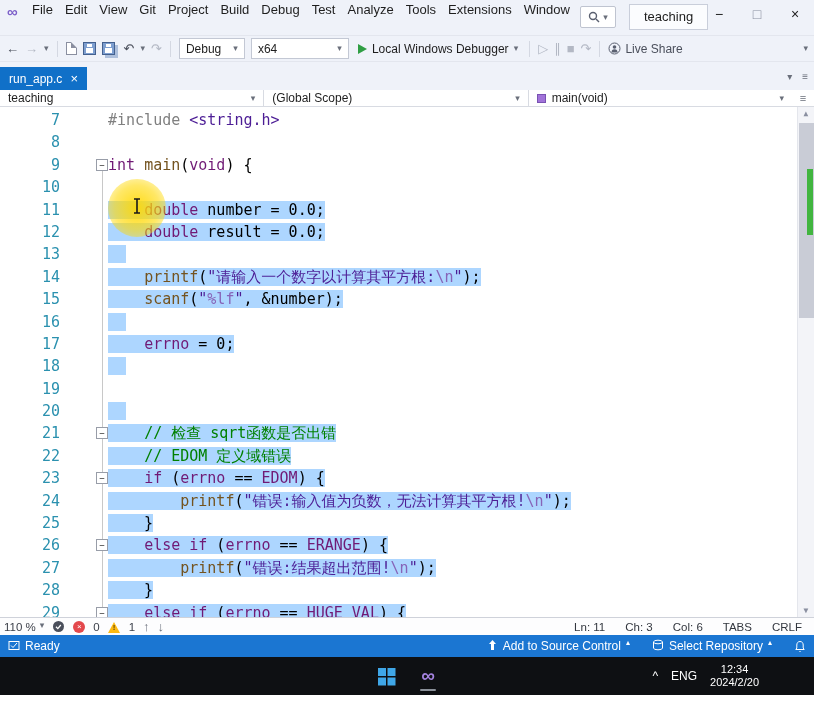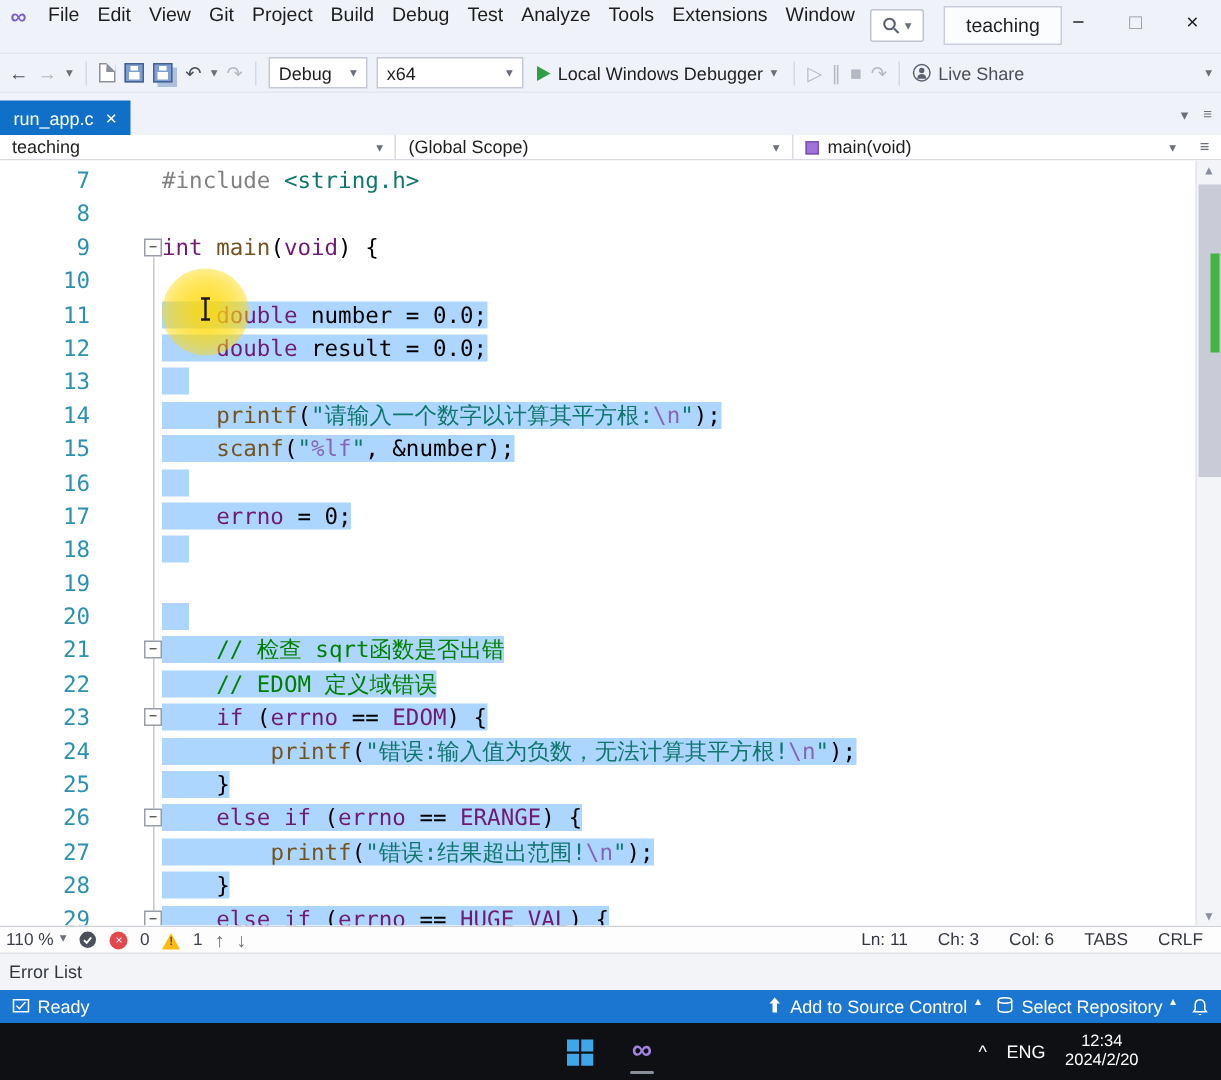--- a/index.html
+++ b/index.html
@@ -52,21 +52,21 @@
 
 
 .editor{position:relative;height:510px;background:#fff;overflow:hidden;font-family:"DejaVu Sans Mono","Liberation Mono",monospace}
 .code-lines{position:absolute;left:0;right:17px;top:0;bottom:0;padding-top:2px;overflow:hidden}
 .line{display:flex;height:22.4px;white-space:pre;font-size:15px;line-height:22.4px}
 .num{width:60px;text-align:right;color:#2B91AF;flex:none}
 .fold{width:48px;flex:none;position:relative}
 .foldbox{position:absolute;left:36px;top:5px;width:12px;height:12px;border:1px solid #989DA8;background:#fff;font-size:9px;line-height:10px;text-align:center;color:#333}
 .code{flex:1}
 .sel{background:#ADD6FF}
-.c-p{color:#000}.c-k{color:#701a75}.c-f{color:#74531F}.c-s{color:#0f766e}
+.c-p{color:#000}.c-k{color:#701a75}.c-f{color:#74531F}.c-s{color:#4c1d95}
 .c-e{color:#8764B8}.c-m{color:#701a75}.c-c{color:#008000}.c-pp{color:#808080}
 .outline-line{position:absolute;left:102px;top:64px;height:438px;border-left:1px solid #C8C8C8}
 .click-circle{position:absolute;left:108px;top:72px;width:58px;height:58px;border-radius:50%;pointer-events:none;
   background:radial-gradient(circle,rgba(255,216,0,0.92) 0%,rgba(255,216,0,0.6) 55%,rgba(255,216,0,0.1) 100%)}
 .ibeam{position:absolute;left:131px;top:90px;pointer-events:none}
 .vscroll{position:absolute;right:0;top:0;bottom:0;width:17px;background:#F3F4F8;border-left:1px solid #E4E6EC}
 .scroll-arrow{position:absolute;left:0;width:16px;text-align:center;font-size:8px;color:#8A8FA0}
 .thumb{position:absolute;left:1px;top:16px;width:15px;height:195px;background:#C9CCD6}
 .mark-green{position:absolute;left:9px;top:62px;width:6px;height:66px;background:#41B53F}
 
@@ -76,21 +76,21 @@
 .errdot{width:12px;height:12px;border-radius:50%;background:#E3484C;color:#fff;font-size:8px;line-height:12px;text-align:center;flex:none}
 .warn{position:relative;width:13px;height:12px;flex:none}
 .warn .tri{position:absolute;left:0;bottom:0;width:0;height:0;border-left:6.5px solid transparent;border-right:6.5px solid transparent;border-bottom:11px solid #FDBA12}
 .warn .bang{position:absolute;left:0;right:0;bottom:0;text-align:center;font-size:8px;font-weight:bold;color:#6b4b00;line-height:10px}
 .caret-info{margin-left:auto;display:flex;gap:20px;color:#33373F}
 
 
 .panelrow{height:25px;background:#F3F4F7;border-top:1px solid #E2E4EA;font-size:12px;color:#33373F;line-height:24px;padding-left:6px}
 .statusbar{height:22px;background:#1B76D2;color:#fff;display:flex;align-items:center;font-size:12px;padding:0 8px;gap:8px}
 .sb-group{display:flex;align-items:flex-start;gap:5px;white-space:nowrap}
-.sb-right{margin-left:auto;display:flex;align-items:center;gap:10px}
+.sb-right{margin-left:auto;display:flex;align-items:center;gap:22px}
 .caret-up{font-size:8px;line-height:1}
 
 
 .taskbar{height:38px;background:#0E1013;position:relative;color:#fff}
 .tb-center{position:absolute;left:50%;top:0;transform:translateX(-50%);height:100%;display:flex;align-items:center;gap:12px}
 .tb-appbtn{width:30px;height:30px;display:flex;align-items:center;justify-content:center;position:relative}
 .vs-task{color:#A583E0;font-size:19px;font-weight:bold}
 .run-ind{position:absolute;left:7px;bottom:0;width:16px;height:2px;background:#8A9099;border-radius:1px}
 .tb-right{position:absolute;right:0;top:0;height:100%;display:flex;align-items:center;gap:13px;font-size:12px}
 .clock{text-align:center;font-size:11px;line-height:13px}
@@ -268,21 +268,20 @@
     <span class="tbicon" style="color:#6A6F7B">↓</span>
     <div class="caret-info">
       <span>Ln: 11</span>
       <span>Ch: 3</span>
       <span>Col: 6</span>
       <span>TABS</span>
       <span>CRLF</span>
     </div>
   </div>
 
-  <div class="panelrow">Error List</div>
 
   <div class="statusbar">
     <div class="sb-group">
       <svg width="12" height="12">
           <rect x="1" y="2.5" width="10" height="8" fill="none" stroke="#fff"></rect>
           <path d="M3 6.5l2 2 4-4.5" stroke="#fff" fill="none"></path>
         </svg>
       <span>Ready</span>
     </div>
     <div class="sb-right">

